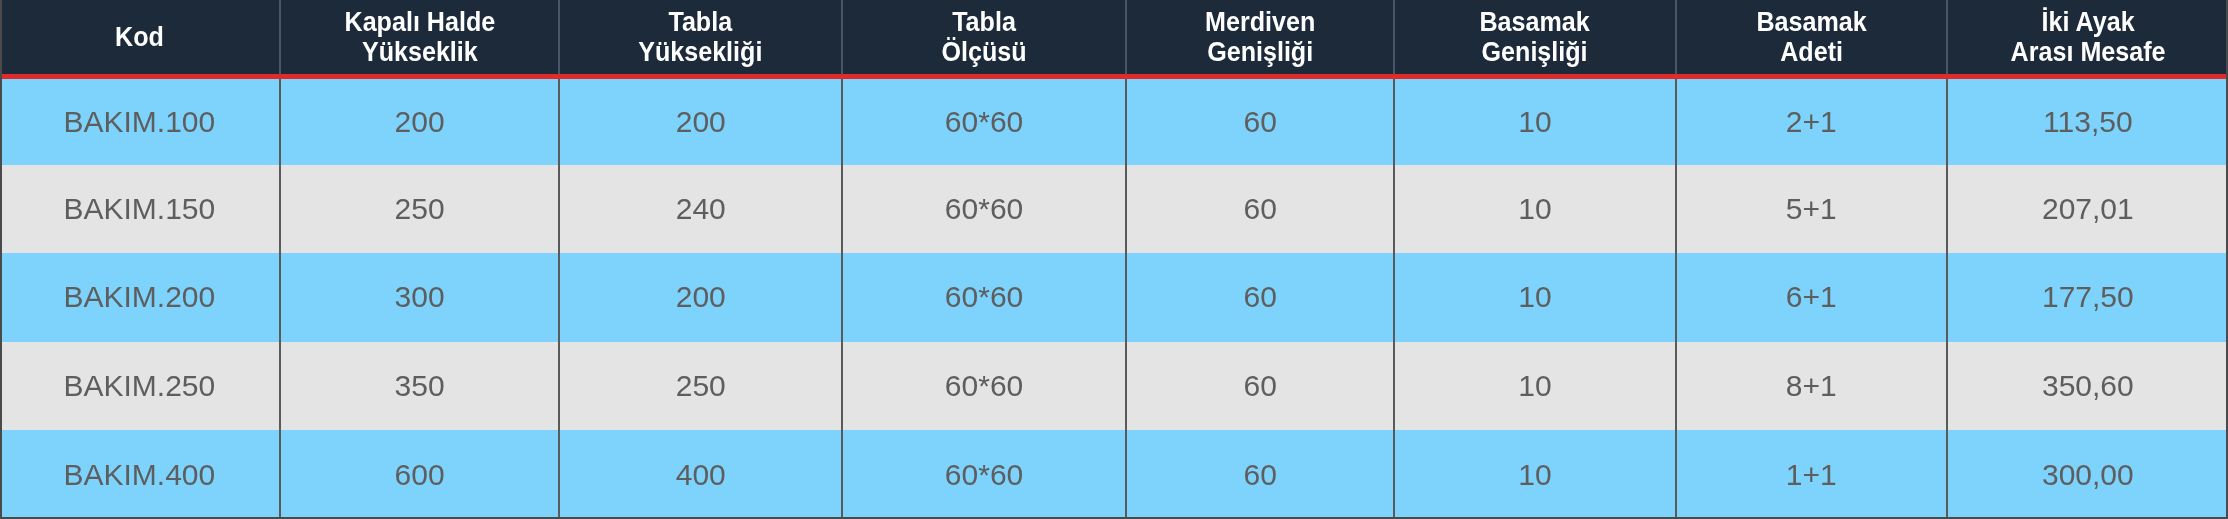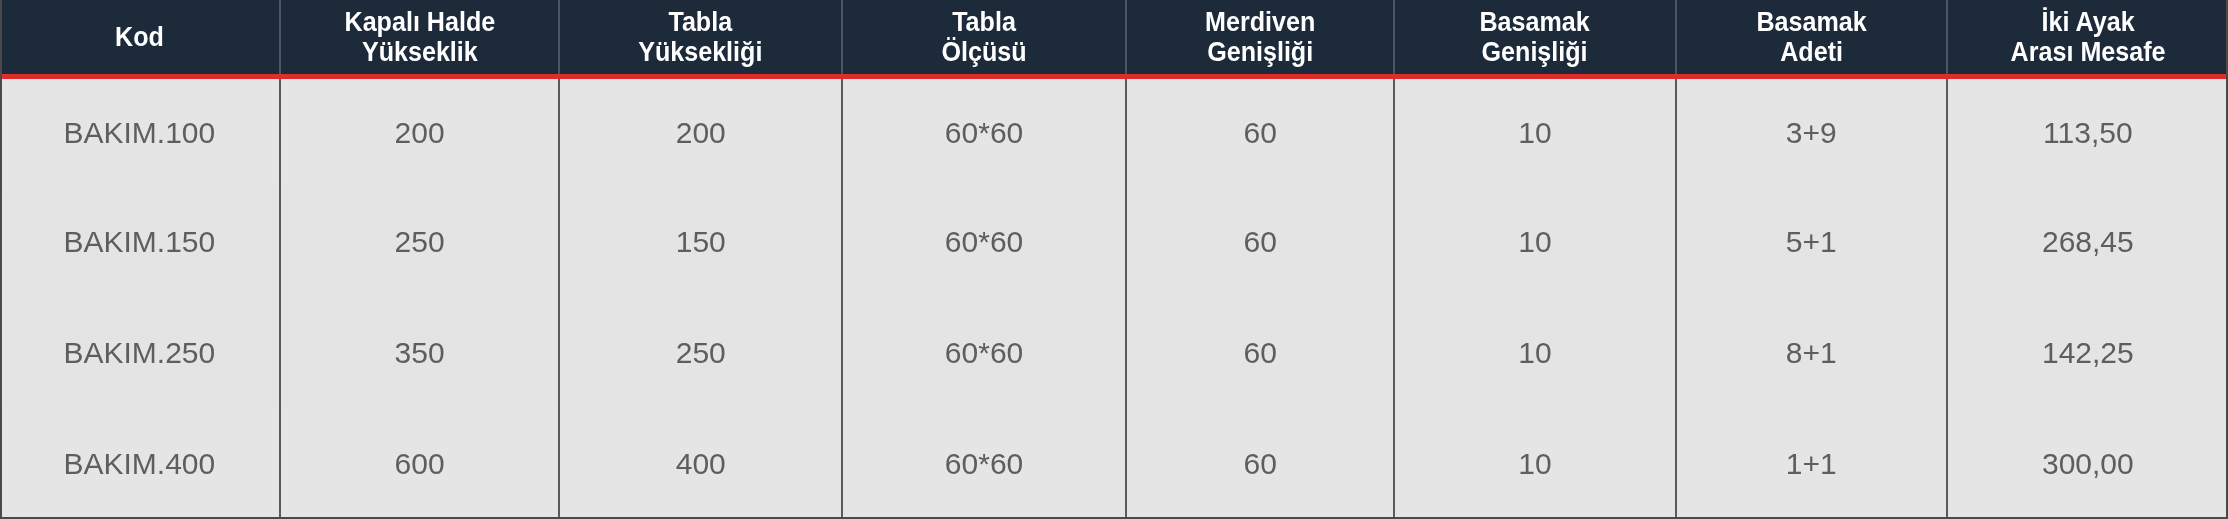--- a/index.html
+++ b/index.html
@@ -45,21 +45,21 @@
   thead th:last-child{border-right:none;}
   thead tr.header-row{
     border-bottom:5px solid #e02b2b;
   }
   th .hline{display:block;white-space:nowrap;}
 
   
   tbody tr{
     height:63px;
   }
-  tbody tr.row-odd{background:#e5e5e5;}
+  tbody tr.row-odd{background:#7dd3fc;}
   tbody tr.row-even{background:#e4e4e4;margin-top:26px;}
   tbody td{
     color:#5e5e5e;
     font-size:30px;
     font-weight:normal;
     text-align:center;
     vertical-align:middle;
     padding:0 6px;
     border-right:2px solid #5a5a5a;
     white-space:nowrap;
@@ -138,42 +138,52 @@
       </tr>
     </thead>
     <tbody>
       <tr class="row-odd">
         <td>BAKIM.100</td>
         <td>200</td>
         <td>200</td>
         <td>60*60</td>
         <td>60</td>
         <td>10</td>
-        <td>3+9</td>
+        <td>2+1</td>
         <td>113,50</td>
       </tr>
       <tr class="row-even">
         <td>BAKIM.150</td>
         <td>250</td>
-        <td>150</td>
+        <td>240</td>
         <td>60*60</td>
         <td>60</td>
         <td>10</td>
         <td>5+1</td>
-        <td>268,45</td>
+        <td>207,01</td>
+      </tr>
+      <tr class="row-odd">
+        <td>BAKIM.200</td>
+        <td>300</td>
+        <td>200</td>
+        <td>60*60</td>
+        <td>60</td>
+        <td>10</td>
+        <td>6+1</td>
+        <td>177,50</td>
       </tr>
       <tr class="row-even">
         <td>BAKIM.250</td>
         <td>350</td>
         <td>250</td>
         <td>60*60</td>
         <td>60</td>
         <td>10</td>
         <td>8+1</td>
-        <td>142,25</td>
+        <td>350,60</td>
       </tr>
       <tr class="row-odd">
         <td>BAKIM.400</td>
         <td>600</td>
         <td>400</td>
         <td>60*60</td>
         <td>60</td>
         <td>10</td>
         <td>1+1</td>
         <td>300,00</td>

